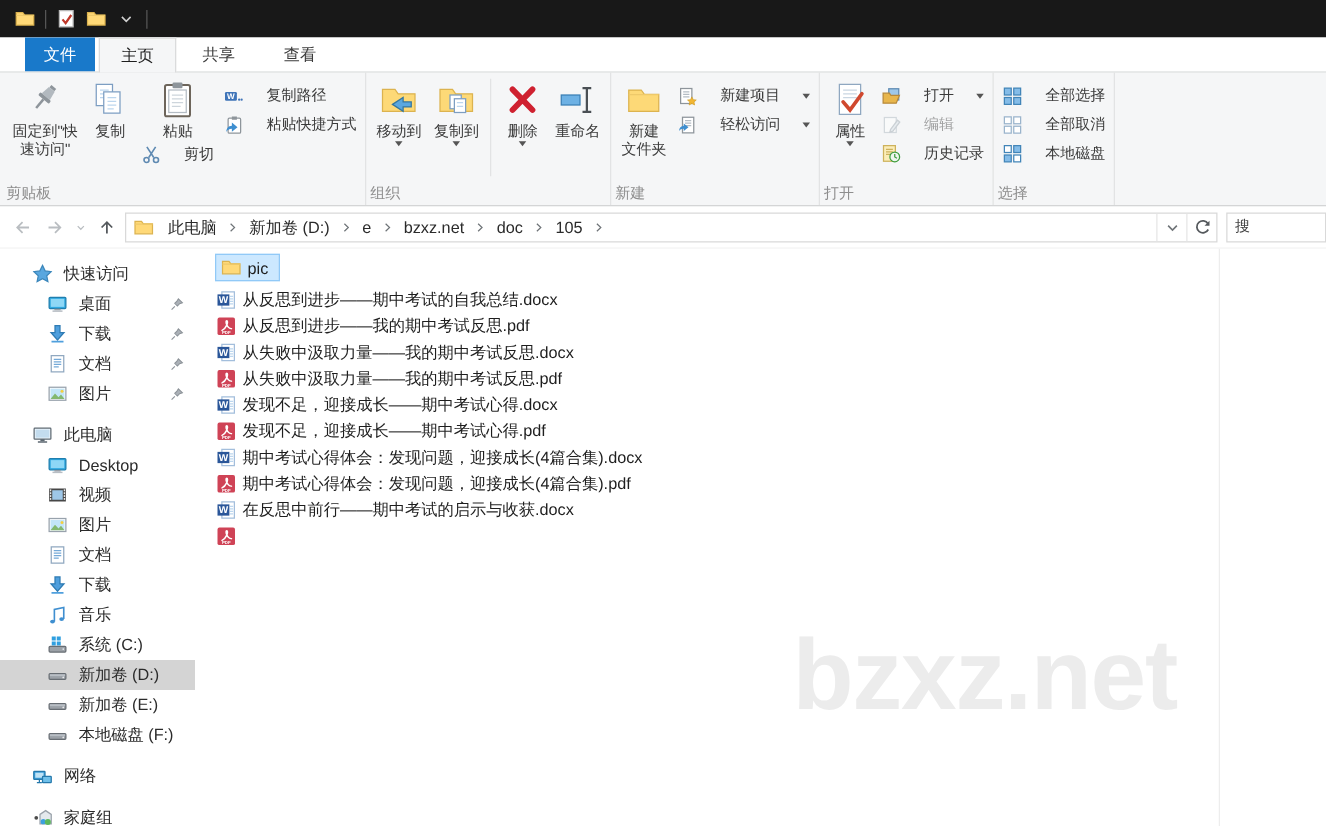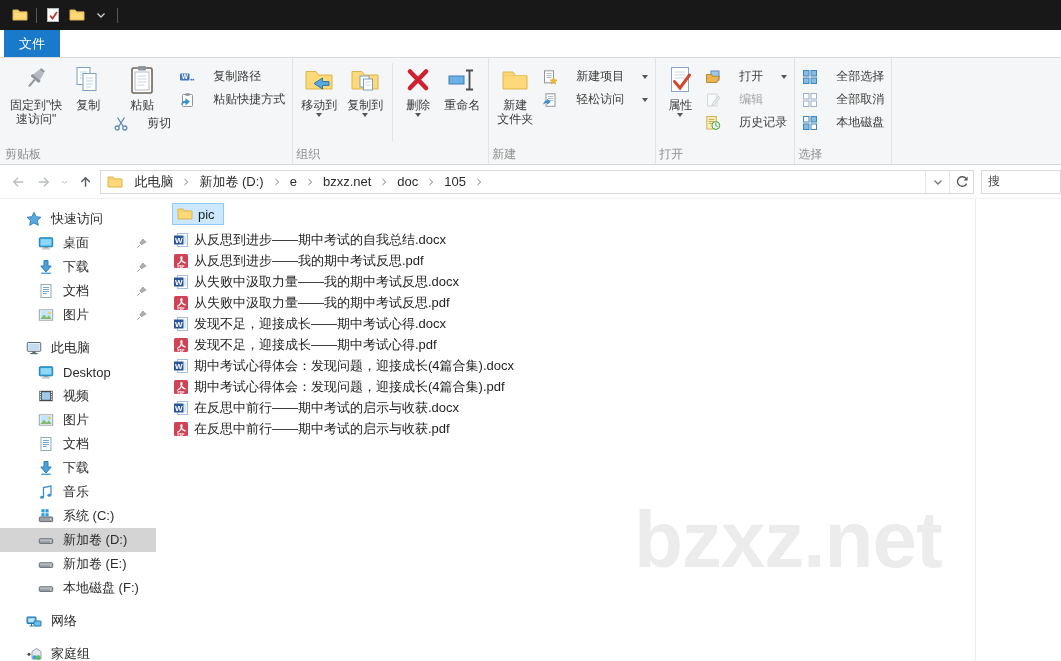--- a/index.html
+++ b/index.html
@@ -10,21 +10,21 @@
     font-size: 13px; color: #1e1e1e;
   }
   .ic svg, .ric32 svg, .ric16 svg, .pin svg, .nav-ic svg, .bc-ic svg { width:100%; height:100%; display:block; }
 
   
   .titlebar { height:30px; background:#181818; display:flex; align-items:center; padding-left:8px; }
   .qat-ic { width:16px; height:16px; margin:0 4px; }
   .qat-sep { width:1px; height:15px; background:#565656; margin:0 4px; }
 
   
-  .tabrow { height:27px; background:#fff; display:flex; align-items:stretch; padding-left:4px; position:relative; z-index:2; }
+  .tabrow { height:27px; background:#fff; display:flex; align-items:stretch; padding-left:20px; position:relative; z-index:2; }
   .tab-file { background:#1979ca; color:#fff; padding:0 15px; display:flex; align-items:center; }
   .tab { padding:0 17px; display:flex; align-items:center; color:#3b3b3b; margin-left:3px; border:1px solid transparent; }
   .tab.active { background:#f5f6f7; border-color:#dadbdc; border-bottom:none; margin-bottom:-1px; color:#1e1e1e; }
 
   
   .ribbon { height:108px; background:#f5f6f7; border-top:1px solid #dadbdc; border-bottom:1px solid #d4d5d6; display:flex; padding-left:2px; position:relative; z-index:1; }
   .rgroup { display:flex; flex-direction:column; border-right:1px solid #e2e3e4; padding:2px 3px 0 3px; }
   .rgroup-content { flex:1; display:flex; align-items:flex-start; }
   .rgroup-label { height:17px; font-size:12px; color:#8e8e8e; line-height:14px; }
   .rbtn-lg { display:flex; flex-direction:column; align-items:center; padding:4px 5px 0 5px; font-size:12px; color:#3b3b3b; text-align:center; line-height:14px; }
@@ -90,20 +90,25 @@
         </svg></span>
       <span class="qat-ic"><svg viewBox="0 0 16 16">
           <path d="M4.5 6.5L8 10l3.5-3.5" fill="none" stroke="#cfcfcf" stroke-width="1.3"></path>
         </svg></span>
       <span class="qat-sep"></span>
     </div>
 </div>
 
 <div class="tabrow">
   <div class="tab-file">文件</div>
+  <div id="tabs" style="display:flex;align-items:stretch;">
+      <div class="tab active">主页</div>
+      <div class="tab">共享</div>
+      <div class="tab">查看</div>
+    </div>
 </div>
 
 <div class="ribbon" id="ribbon">
     <div class="rgroup">
       <div class="rgroup-content">
         <div class="rbtn-lg">
           <span class="ric32">
             <svg viewBox="0 0 32 32">
               <g transform="rotate(40 16 14)">
                 <rect x="13.5" y="3" width="5" height="2.5" fill="#8e959b"></rect>
@@ -792,18 +797,17 @@
         </span>
         <span>在反思中前行——期中考试的启示与收获.docx</span>
       </div><div class="file-row">
         <span class="ic">
           <svg viewBox="0 0 16 16">
             <rect x="1" y="1" width="14" height="14" rx="1.5" fill="#cf4356"></rect>
             <path d="M4.6 11.3c1.2-.5 2.8-2 3.7-4 .9-2 .9-3.6.2-3.7-.7-.1-.9 1.4-.2 3 .8 1.9 2.4 3.2 3.9 3.3" fill="none" stroke="#fff" stroke-width="1.2" stroke-linecap="round"></path>
             <text x="8" y="14.6" font-size="3.5" fill="#fff" text-anchor="middle" font-weight="bold" font-family="sans-serif">PDF</text>
           </svg>
         </span>
-        <span>在反思中前行——期中考试的启示与收获.pdf</span>
       </div></div>
 </div>
 
 <div class="watermark">bzxz.net</div>
 <div class="col-line"></div>
 
 </body></html>

